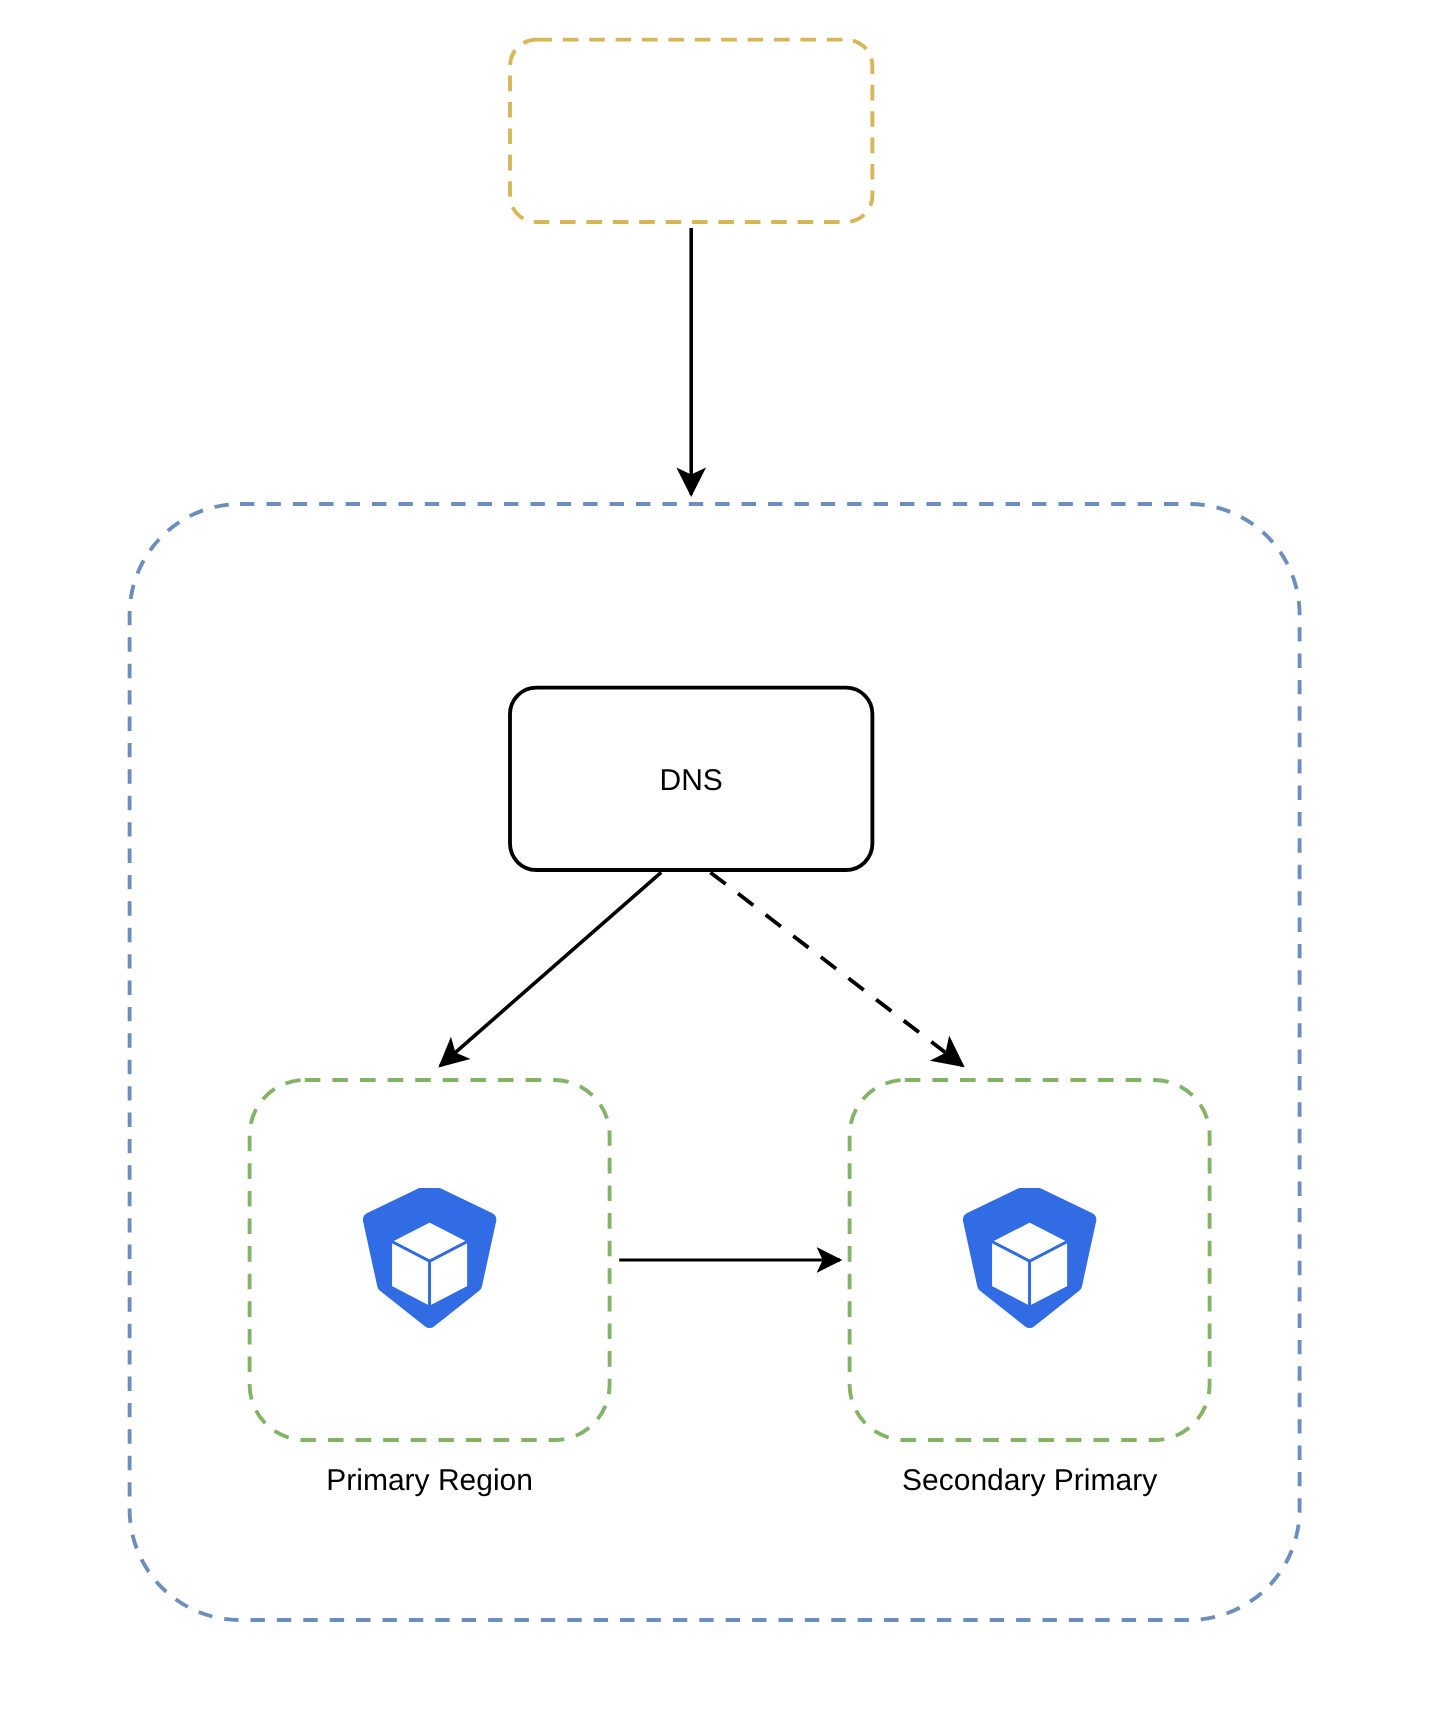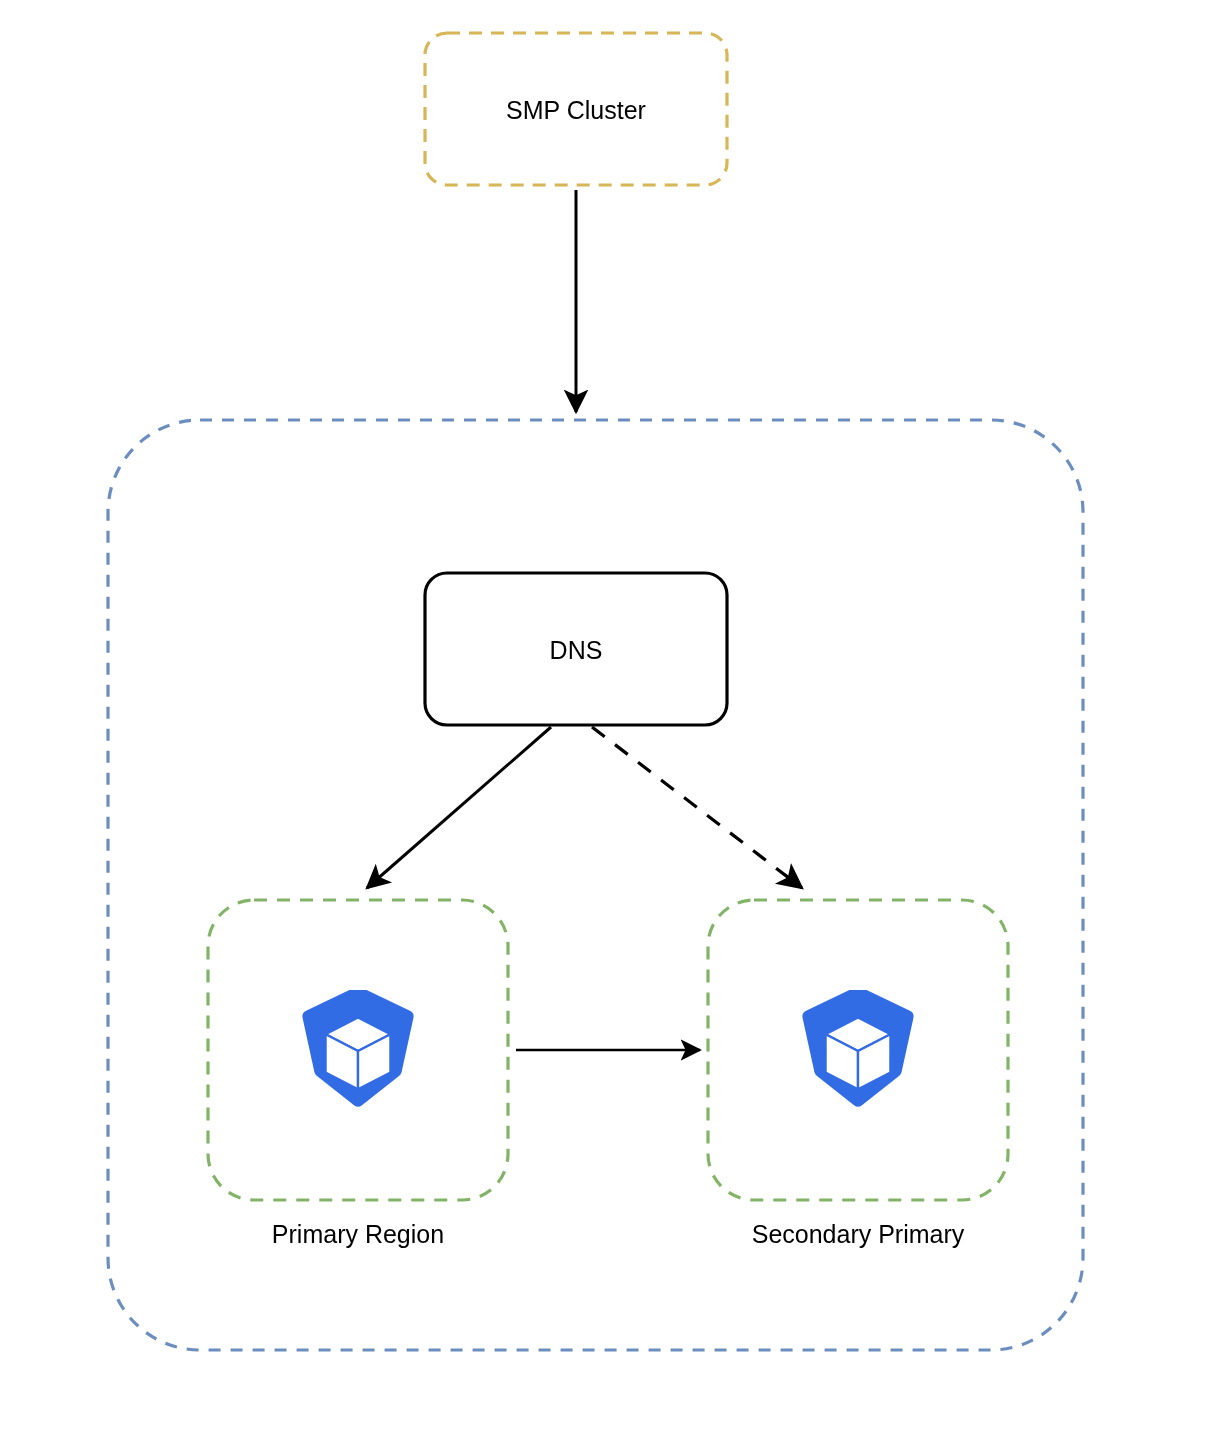--- a/index.html
+++ b/index.html
@@ -103,21 +103,20 @@
   </svg>
 
   <svg class="k8s-logo k8s-secondary" viewBox="0 0 120 120" xmlns="http://www.w3.org/2000/svg">
     <polygon points="60,3 110,27 98,82 60,112 22,82 10,27" fill="#326ce5" stroke="#326ce5" stroke-width="13" stroke-linejoin="round"></polygon>
     <polygon points="60,28 93,45 93,84 60,101 27,84 27,45" fill="#ffffff"></polygon>
     <polygon points="60,28 93,45 60,62 27,45" fill="#ffffff" stroke="#326ce5" stroke-width="2.4" stroke-linejoin="round"></polygon>
     <polygon points="27,45 60,62 60,101 27,84" fill="#ffffff" stroke="#326ce5" stroke-width="2.4" stroke-linejoin="round"></polygon>
     <polygon points="93,45 93,84 60,101 60,62" fill="#ffffff" stroke="#326ce5" stroke-width="2.4" stroke-linejoin="round"></polygon>
   </svg>
 
-  <div class="node-label smp-label">SMP Cluster</div>
 
   <div class="node-label dns-label">DNS</div>
 
   <div class="node-label primary-label">Primary Region</div>
 
   <div class="node-label secondary-label">Secondary Primary</div>
 
 </div>
 
 </body></html>

